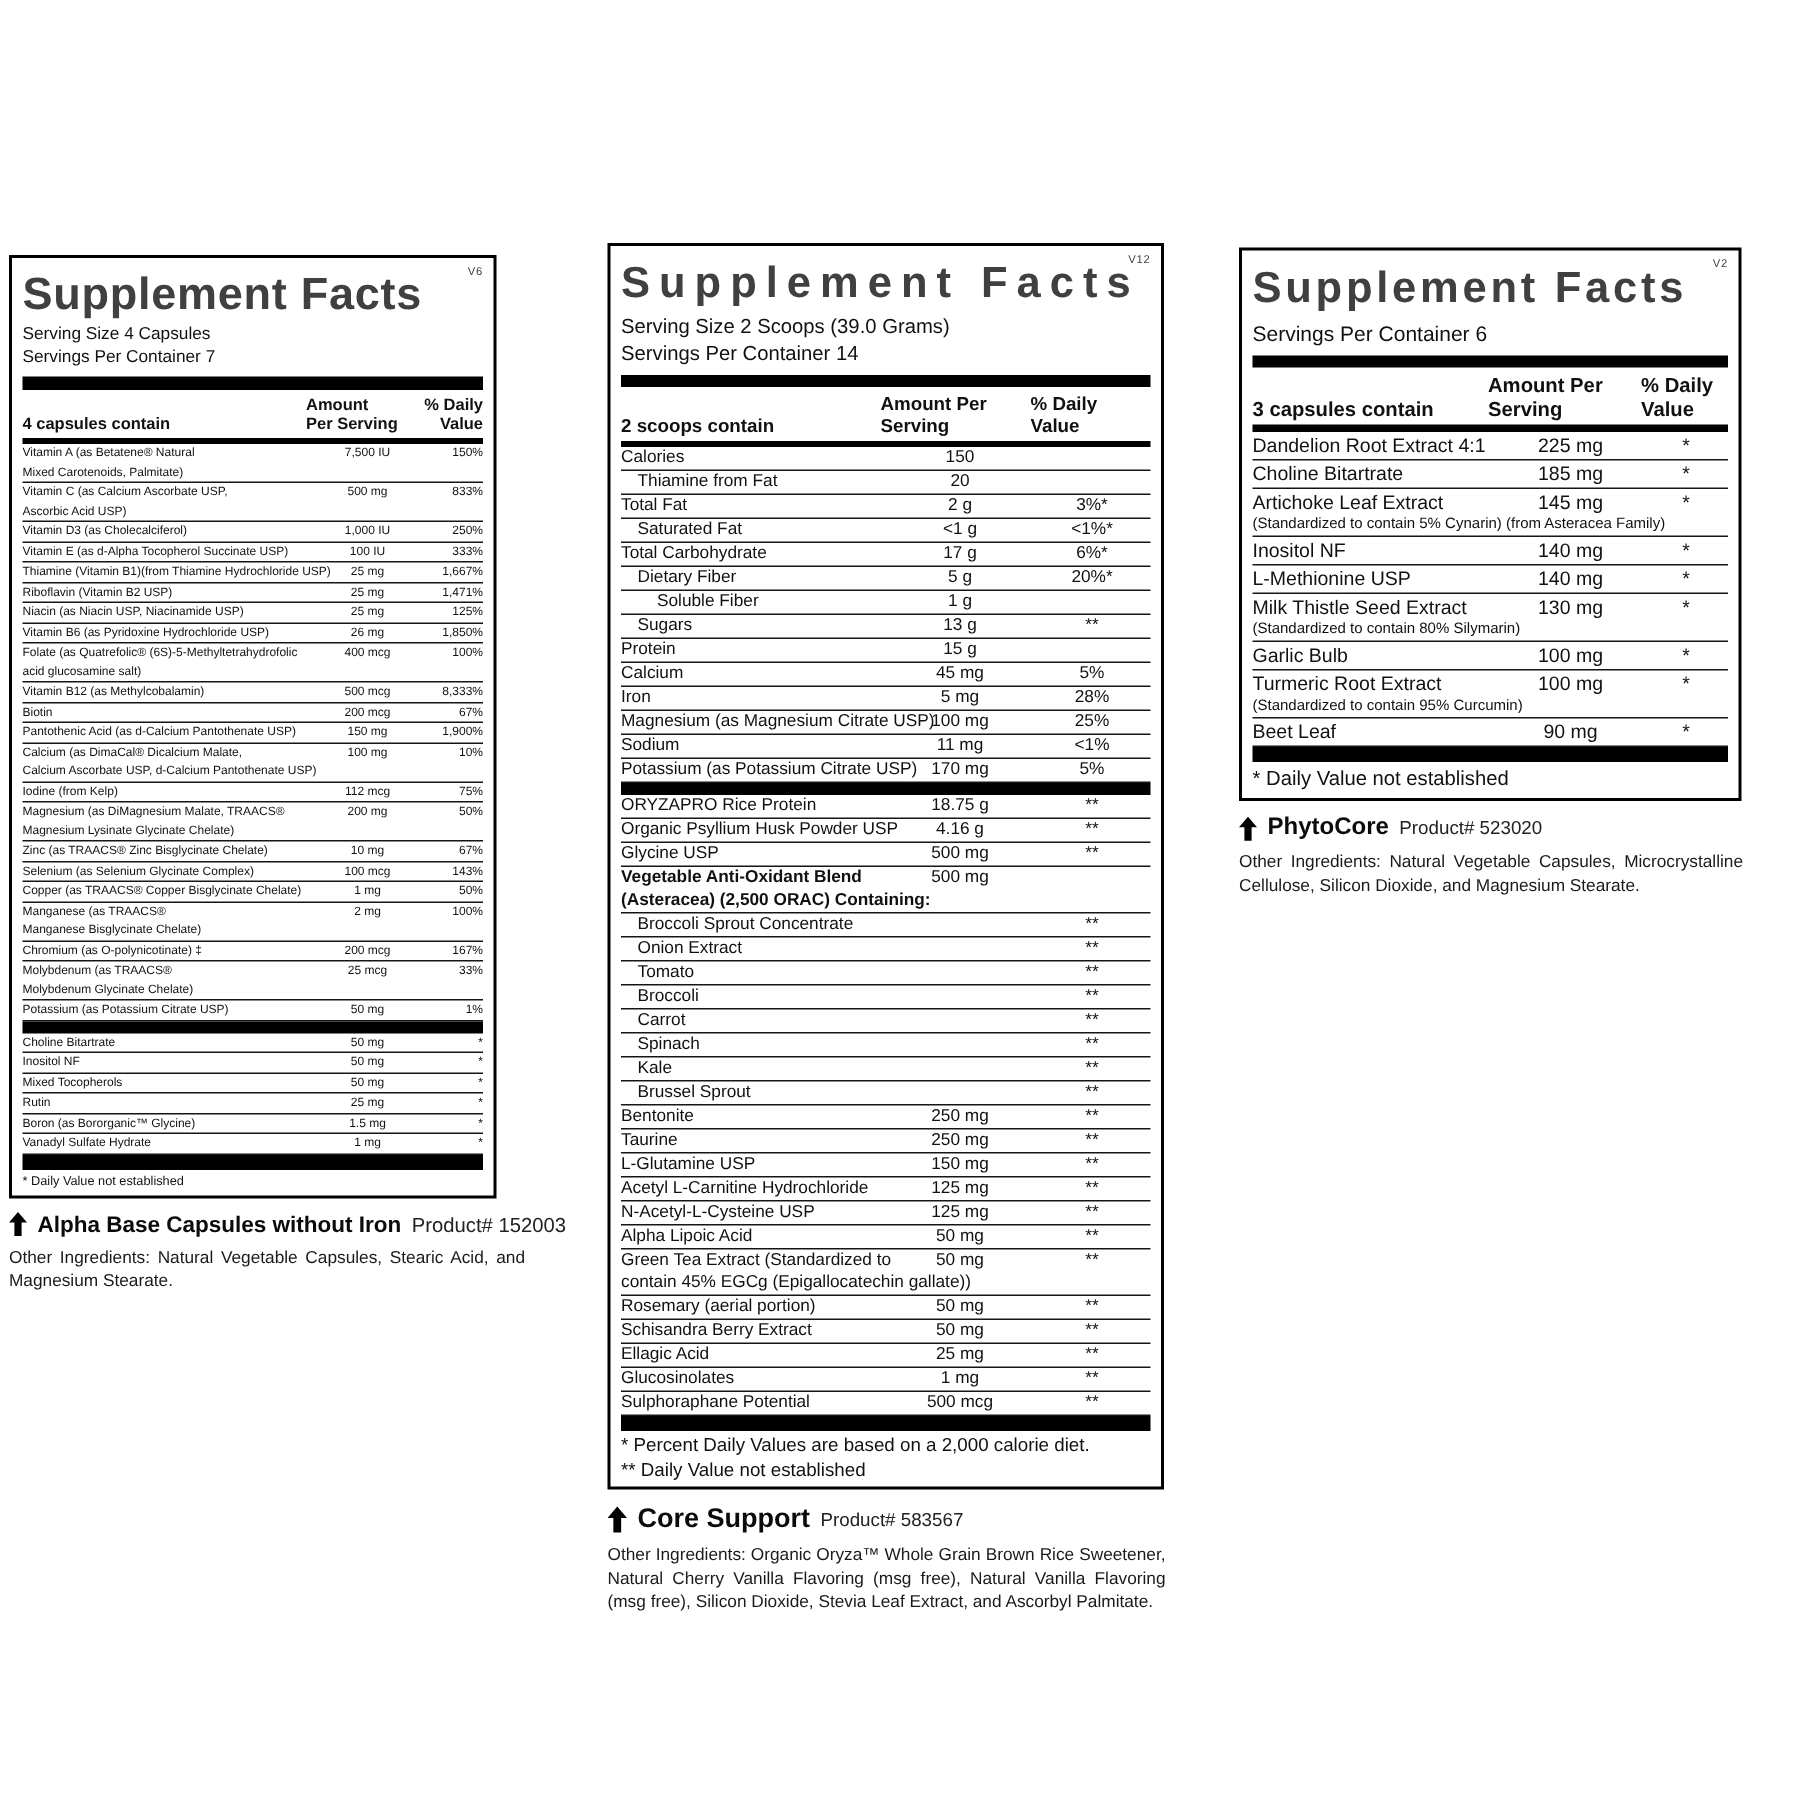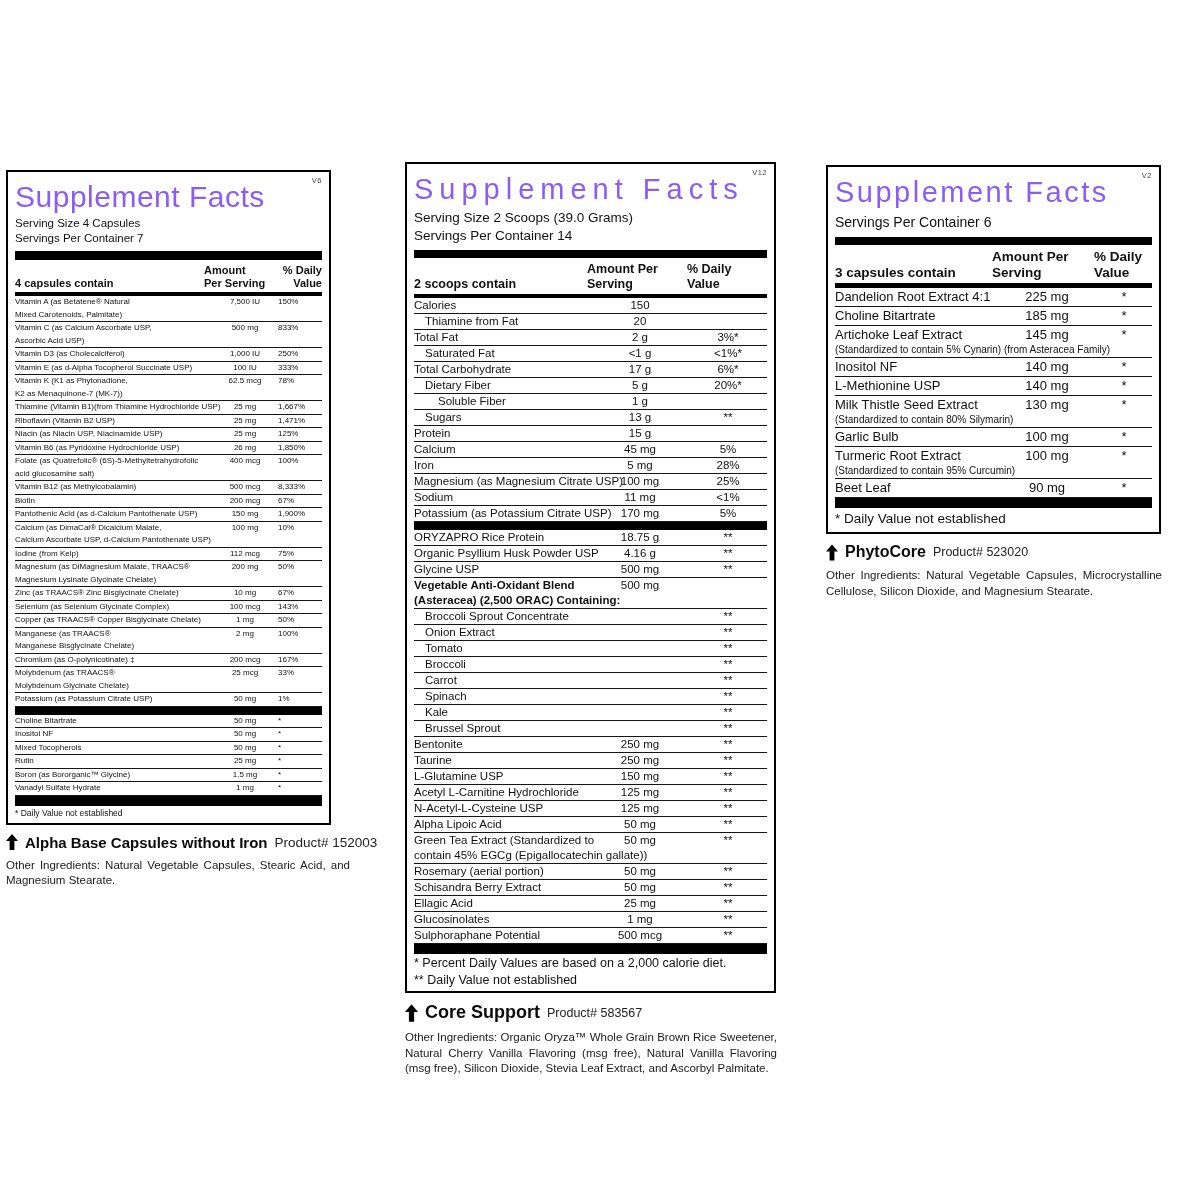--- a/index.html
+++ b/index.html
@@ -8,21 +8,21 @@
        -webkit-font-smoothing:antialiased}
   .col{position:absolute}
   .colA{left:6px;top:170px;width:325px}
   .colB{left:405px;top:162px;width:371px}
   .colC{left:826px;top:165px;width:335px}
 
   .box{border:2px solid #000;background:#fff;padding:4px 7px 3px}
 
   .title-wrap{position:relative;padding-top:3px}
   .ver{position:absolute;top:0;right:0;font-size:7.5px;color:#444;letter-spacing:.5px}
-  .title{font-weight:400;white-space:nowrap;color:#8b5cf6}
+  .title{font-weight:700;white-space:nowrap;color:#404040}
   .p1 .title{font-size:30px;letter-spacing:.5px;margin:1px 0 2px}
   .p2 .title{font-size:29px;letter-spacing:6px;margin:2px 0 3px}
   .p3 .title{font-size:29px;letter-spacing:2.5px;margin:2px 0 3px}
 
   .serving div{white-space:nowrap}
   .p1 .serving{font-size:11.5px;line-height:1.3;margin-bottom:5px}
   .p2 .serving{font-size:13.5px;line-height:1.35;margin-bottom:5px}
   .p3 .serving{font-size:14px;line-height:1.45;margin-bottom:5px}
 
   .hbar{background:#000}
@@ -45,21 +45,21 @@
   .nm{flex:1 1 0;min-width:0;white-space:nowrap;overflow:visible}
   .amt{flex:0 0 auto;text-align:center;white-space:nowrap}
   .dv{flex:0 0 auto;white-space:nowrap}
   .sub{white-space:nowrap}
   .bold .nm,.bold .sub{font-weight:700}
   .i1{padding-left:11px}
   .i2{padding-left:24px}
 
   .p1 .row{font-size:8px;line-height:12.5px;padding:0}
   .p1 .amt{width:66px}
-  .p1 .dv{width:44px;text-align:left}
+  .p1 .dv{width:44px;text-align:right}
 
   .p2 .row{font-size:11.5px;line-height:15px}
   .p2 .amt{width:98px}
   .p2 .dv{width:78px;text-align:center}
 
   .p3 .row{font-size:13px;line-height:18px}
   .p3 .amt{width:98px}
   .p3 .dv{width:56px;text-align:center}
   .p3 .sub{font-size:10px;line-height:12px;padding-bottom:1px}
 
@@ -123,28 +123,20 @@
             <span class="amt">1,000 IU</span>
             <span class="dv">250%</span>
           </div>
         </div>
         <div class="row">
           <div class="line1">
             <span class="nm">Vitamin E (as d-Alpha Tocopherol Succinate USP)</span>
             <span class="amt">100 IU</span>
             <span class="dv">333%</span>
           </div>
-        </div>
-        <div class="row">
-          <div class="line1">
-            <span class="nm">Vitamin K (K1 as Phytonadione,</span>
-            <span class="amt">62.5 mcg</span>
-            <span class="dv">78%</span>
-          </div>
-          <div class="sub">K2 as Menaquinone-7 (MK-7))</div>
         </div>
         <div class="row">
           <div class="line1">
             <span class="nm">Thiamine (Vitamin B1)(from Thiamine Hydrochloride USP)</span>
             <span class="amt">25 mg</span>
             <span class="dv">1,667%</span>
           </div>
         </div>
         <div class="row">
           <div class="line1">

